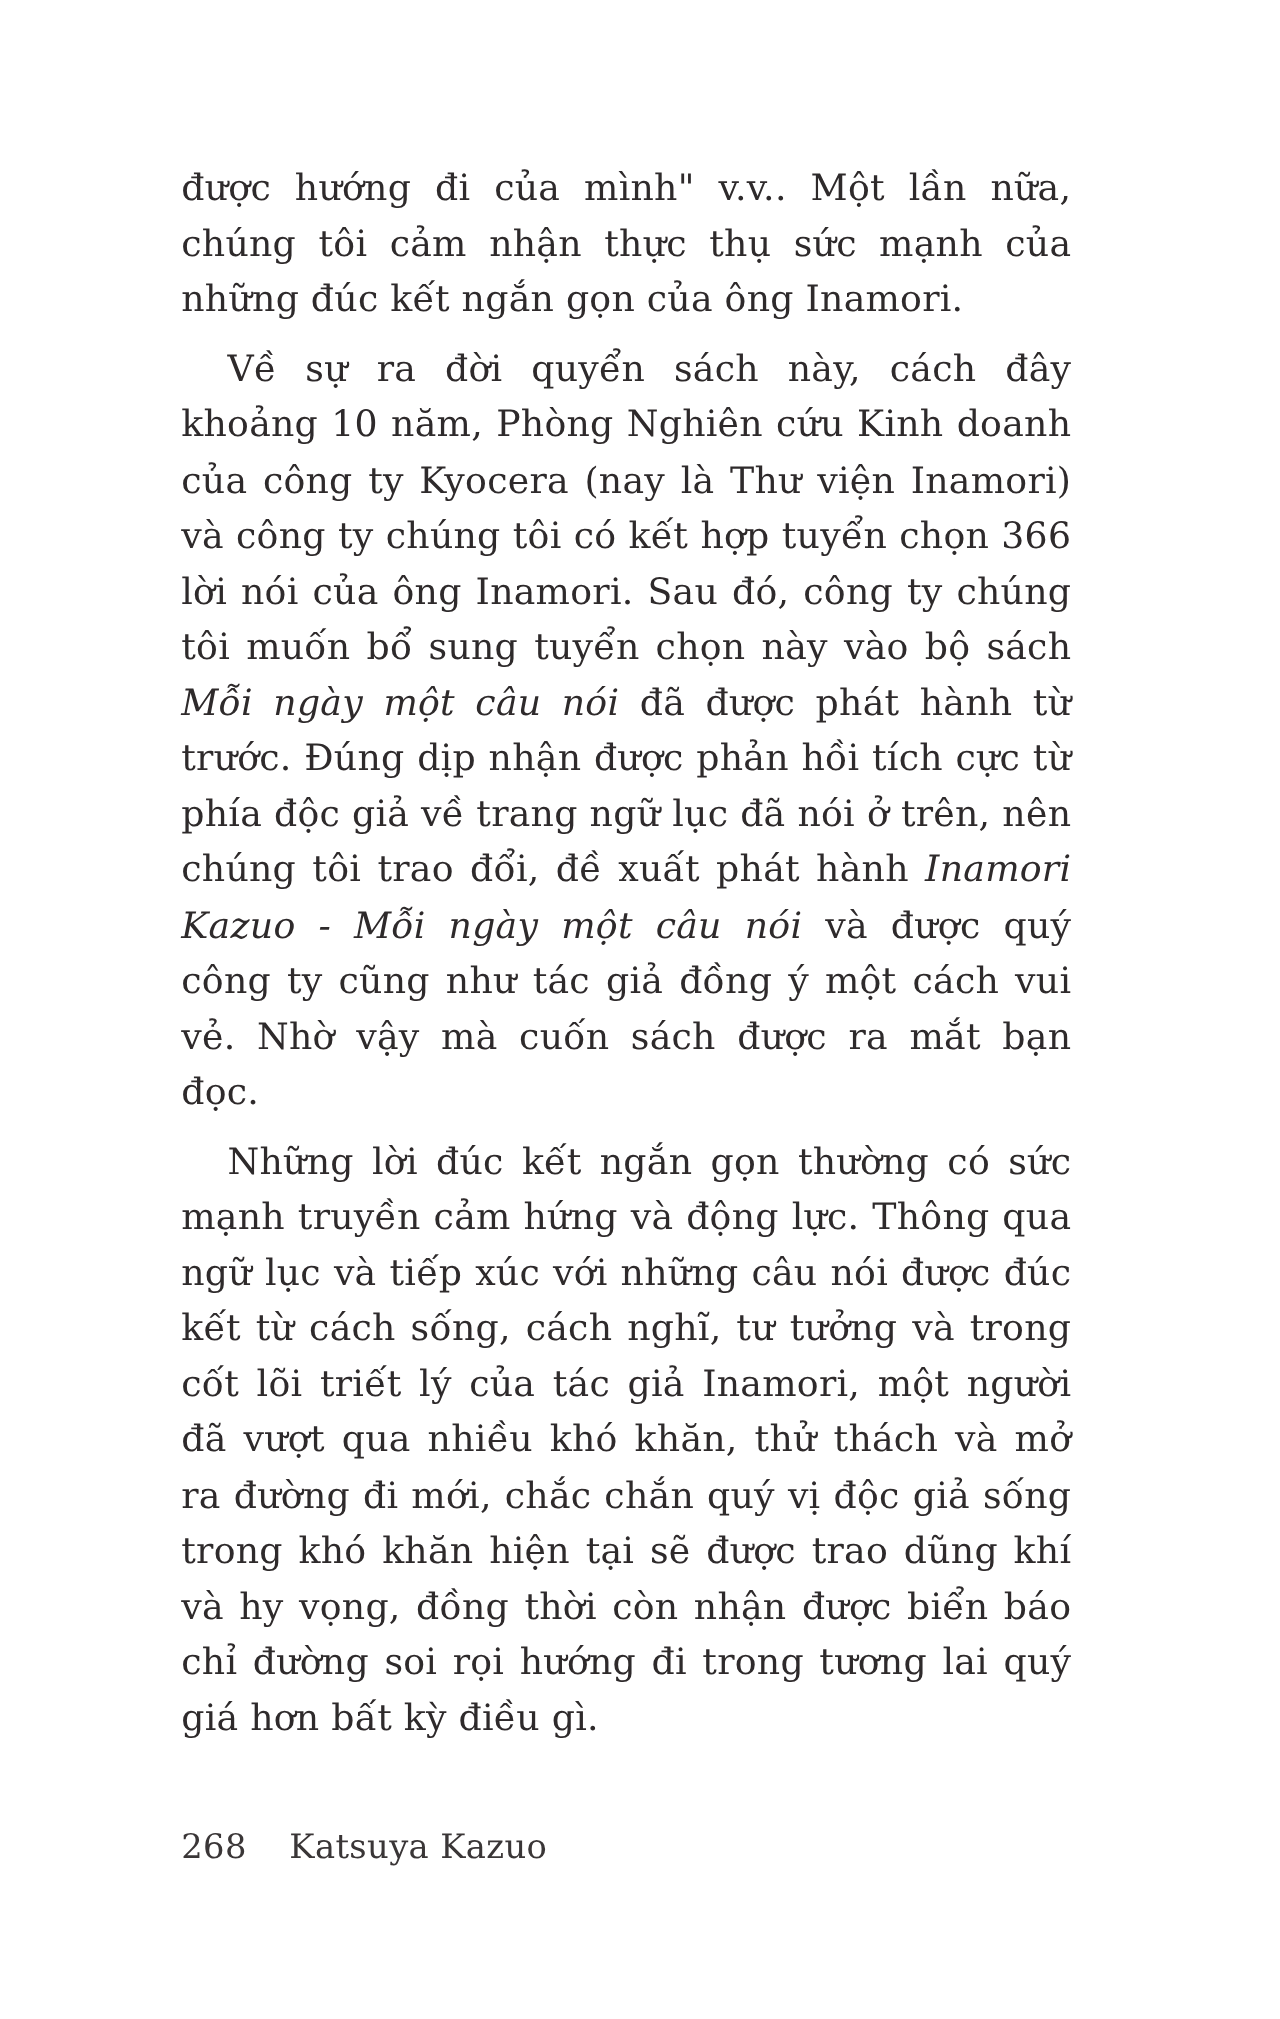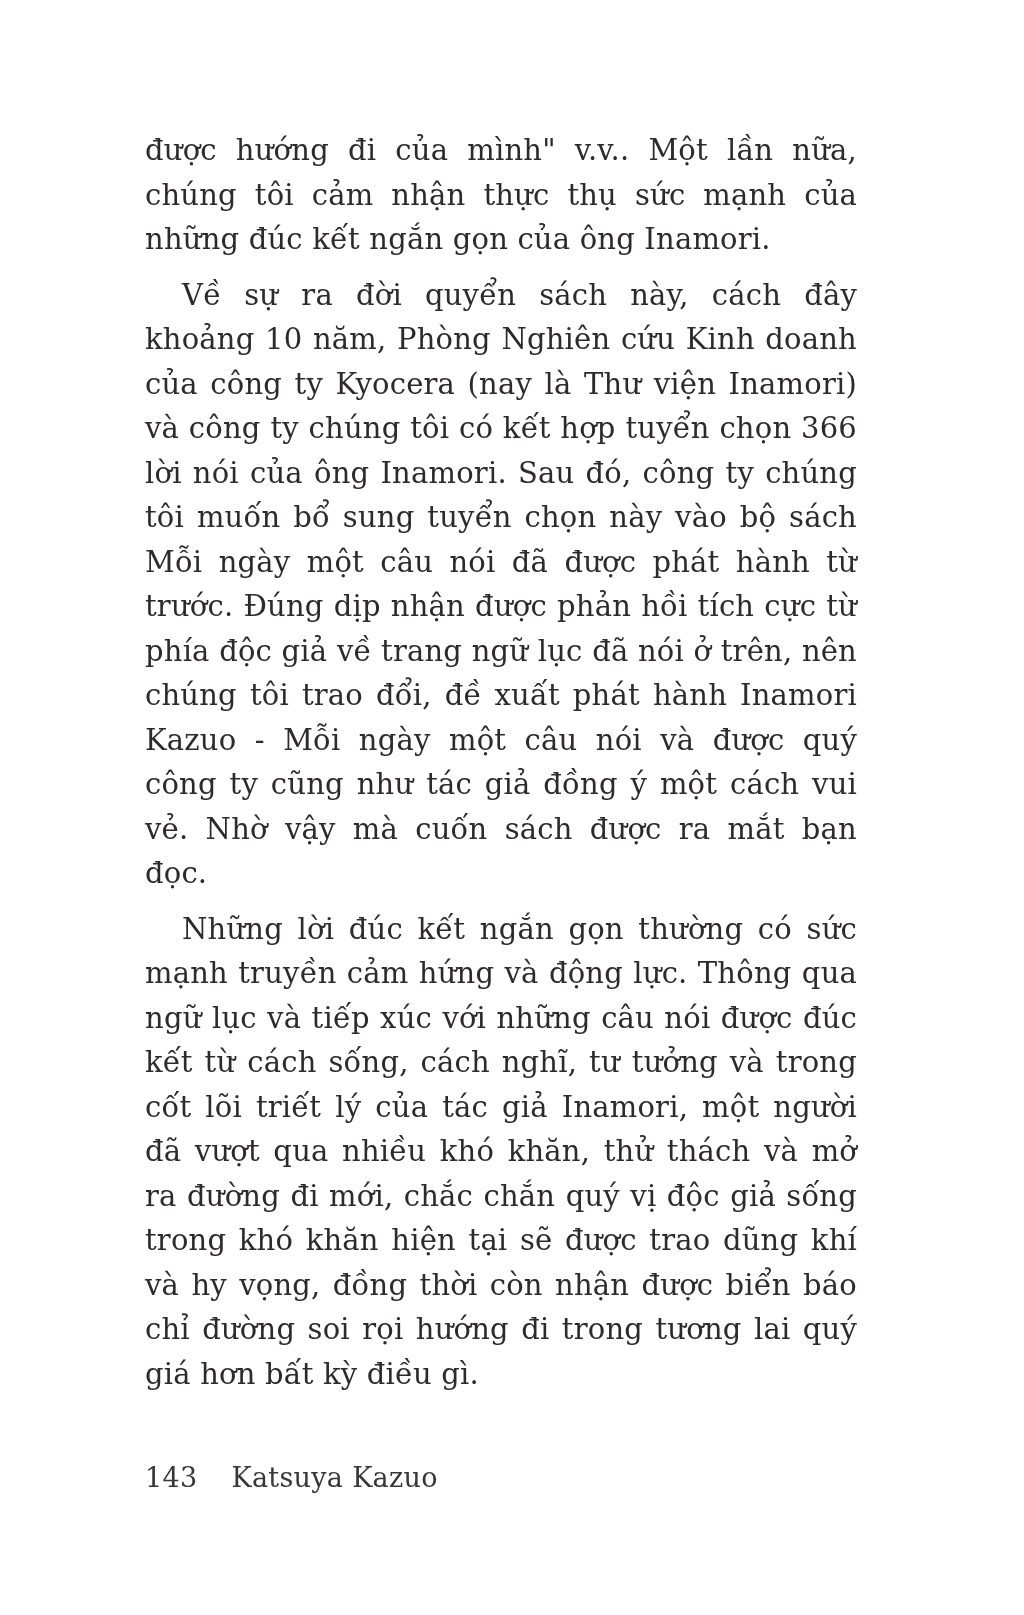--- a/index.html
+++ b/index.html
@@ -27,20 +27,21 @@
     text-justify: inter-word;
     letter-spacing: 0.2px;
   }
   .text-block p {
     margin: 0 0 11px 0;
   }
   .text-block p.indent {
     text-indent: 37px;
   }
   .text-block .run-italic {
+    font-style: italic;
   }
   .page-footer {
     position: absolute;
     left: 145px;
     top: 1462px;
     font-size: 27px;
     color: #3a3637;
     letter-spacing: 0.3px;
   }
   .page-footer .page-number {
@@ -50,15 +51,15 @@
 </head>
 <body>
 
 <div class="book-page">
   <div class="text-block" id="paragraphs-container">
       <p><span>được hướng đi của mình" v.v.. Một lần nữa, chúng tôi cảm nhận thực thụ sức mạnh của những đúc kết ngắn gọn của ông Inamori.</span></p>
       <p class="indent"><span>Về sự ra đời quyển sách này, cách đây khoảng 10 năm, Phòng Nghiên cứu Kinh doanh của công ty Kyocera (nay là Thư viện Inamori) và công ty chúng tôi có kết hợp tuyển chọn 366 lời nói của ông Inamori. Sau đó, công ty chúng tôi muốn bổ sung tuyển chọn này vào bộ sách </span><span class="run-italic">Mỗi ngày một câu nói</span><span> đã được phát hành từ trước. Đúng dịp nhận được phản hồi tích cực từ phía độc giả về trang ngữ lục đã nói ở trên, nên chúng tôi trao đổi, đề xuất phát hành </span><span class="run-italic">Inamori Kazuo - Mỗi ngày một câu nói</span><span> và được quý công ty cũng như tác giả đồng ý một cách vui vẻ. Nhờ vậy mà cuốn sách được ra mắt bạn đọc.</span></p>
       <p class="indent"><span>Những lời đúc kết ngắn gọn thường có sức mạnh truyền cảm hứng và động lực. Thông qua ngữ lục và tiếp xúc với những câu nói được đúc kết từ cách sống, cách nghĩ, tư tưởng và trong cốt lõi triết lý của tác giả Inamori, một người đã vượt qua nhiều khó khăn, thử thách và mở ra đường đi mới, chắc chắn quý vị độc giả sống trong khó khăn hiện tại sẽ được trao dũng khí và hy vọng, đồng thời còn nhận được biển báo chỉ đường soi rọi hướng đi trong tương lai quý giá hơn bất kỳ điều gì.</span></p>
     </div>
   <div class="page-footer">
-    <span class="page-number">143</span><span class="running-title">Katsuya Kazuo</span>
+    <span class="page-number">268</span><span class="running-title">Katsuya Kazuo</span>
   </div>
 </div>
 
 </body></html>

